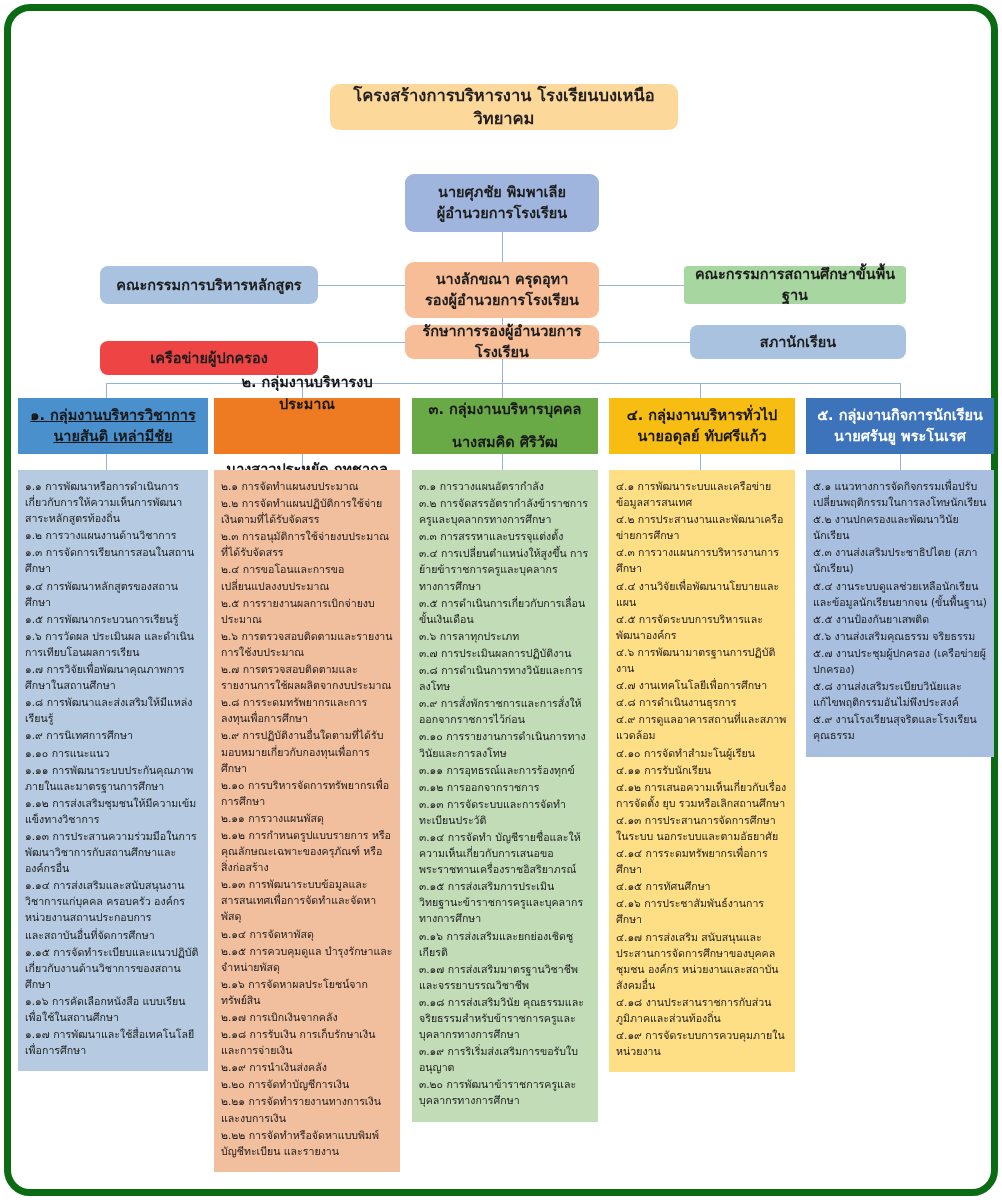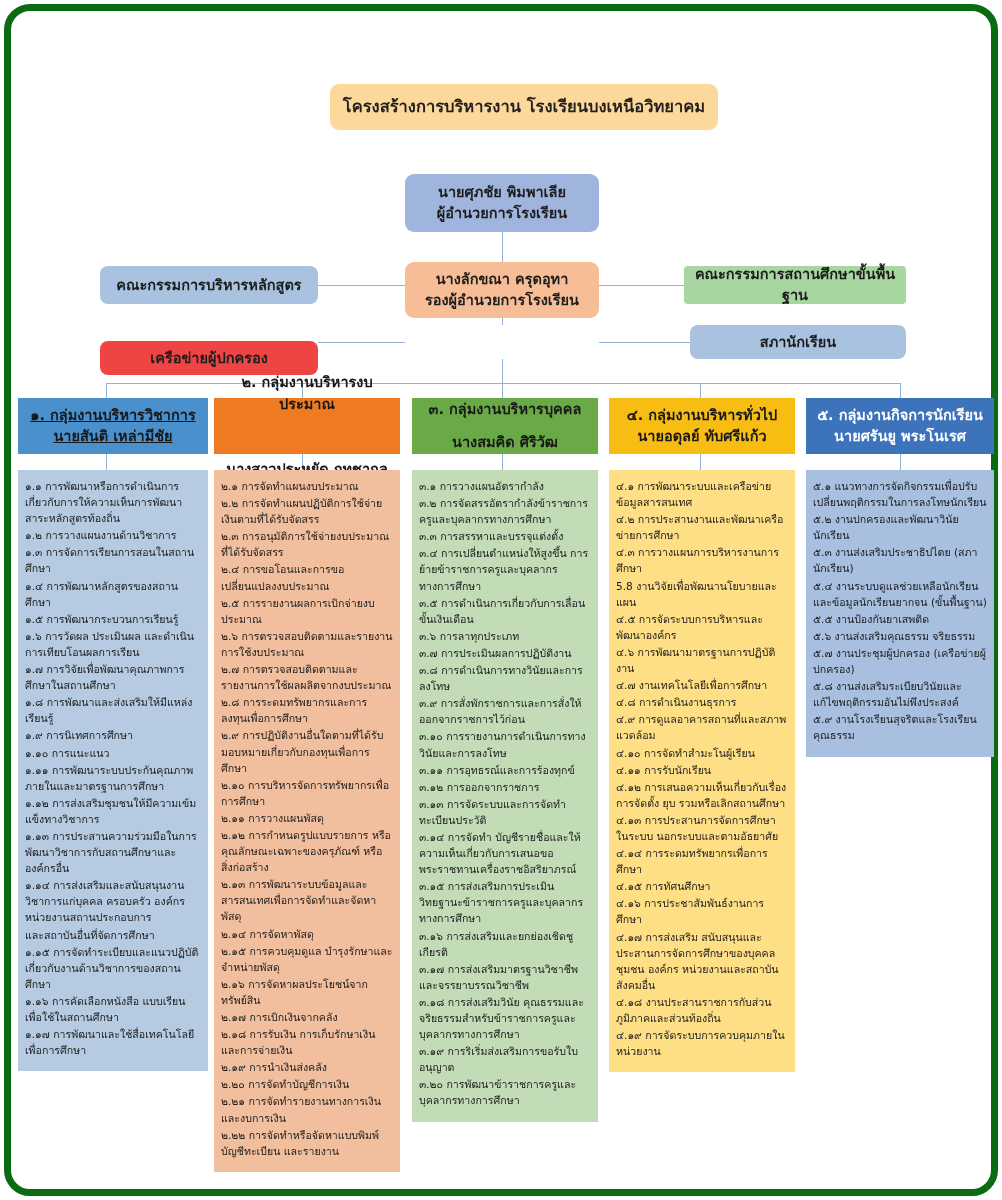--- a/index.html
+++ b/index.html
@@ -28,21 +28,21 @@
     display:flex; flex-direction:column;
     align-items:center; justify-content:center;
     text-align:center;
     font-weight:bold;
     color:#1d1d1d;
     line-height:1.42;
   }
   .box span { display:block; }
 
   #title-box {
-    left:330px; top:84px; width:388px; height:46px;
+    left:330px; top:84px; width:348px; height:46px;
     background:#fcd99a; border-radius:9px;
     font-size:16.5px; color:#231f20;
   }
   #director-box {
     left:405px; top:174px; width:194px; height:58px;
     background:#9fb5dd; border-radius:9px; font-size:14.5px;
   }
   #deputy-box {
     left:405px; top:262px; width:194px; height:56px;
     background:#f6bd96; border-radius:9px; font-size:14.5px;
@@ -138,20 +138,23 @@
   <div class="box" id="director-box">
     <span>นายศุภชัย  พิมพาเลีย</span>
     <span>ผู้อำนวยการโรงเรียน</span>
   </div>
 
   <div class="box" id="deputy-box">
     <span>นางลักขณา  ครุดอุทา</span>
     <span>รองผู้อำนวยการโรงเรียน</span>
   </div>
 
+  <div class="box" id="acting-box">
+    <span>รักษาการรองผู้อำนวยการโรงเรียน</span>
+  </div>
 
   <div class="box" id="curriculum-box">
     <span>คณะกรรมการบริหารหลักสูตร</span>
   </div>
   <div class="box" id="parent-net-box">
     <span>เครือข่ายผู้ปกครอง</span>
   </div>
   <div class="box" id="basic-edu-box">
     <span>คณะกรรมการสถานศึกษาขั้นพื้นฐาน</span>
   </div>
@@ -248,21 +251,21 @@
 
   <div class="col" id="col4">
     <div class="col-head">
       <span>๔. กลุ่มงานบริหารทั่วไป</span>
       <span>นายอดุลย์ ทับศรีแก้ว</span>
     </div>
     <div class="col-list">
         <p>๔.๑ การพัฒนาระบบและเครือข่ายข้อมูลสารสนเทศ</p>
         <p>๔.๒ การประสานงานและพัฒนาเครือข่ายการศึกษา</p>
         <p>๔.๓ การวางแผนการบริหารงานการศึกษา</p>
-        <p>5.8 งานวิจัยเพื่อพัฒนานโยบายและแผน</p>
+        <p>๔.๔ งานวิจัยเพื่อพัฒนานโยบายและแผน</p>
         <p>๔.๕ การจัดระบบการบริหารและพัฒนาองค์กร</p>
         <p>๔.๖ การพัฒนามาตรฐานการปฏิบัติงาน</p>
         <p>๔.๗ งานเทคโนโลยีเพื่อการศึกษา</p>
         <p>๔.๘ การดำเนินงานธุรการ</p>
         <p>๔.๙ การดูแลอาคารสถานที่และสภาพแวดล้อม</p>
         <p>๔.๑๐ การจัดทำสำมะโนผู้เรียน</p>
         <p>๔.๑๑ การรับนักเรียน</p>
         <p>๔.๑๒ การเสนอความเห็นเกี่ยวกับเรื่องการจัดตั้ง ยุบ รวมหรือเลิกสถานศึกษา</p>
         <p>๔.๑๓ การประสานการจัดการศึกษาในระบบ นอกระบบและตามอัธยาศัย</p>
         <p>๔.๑๔ การระดมทรัพยากรเพื่อการศึกษา</p>

